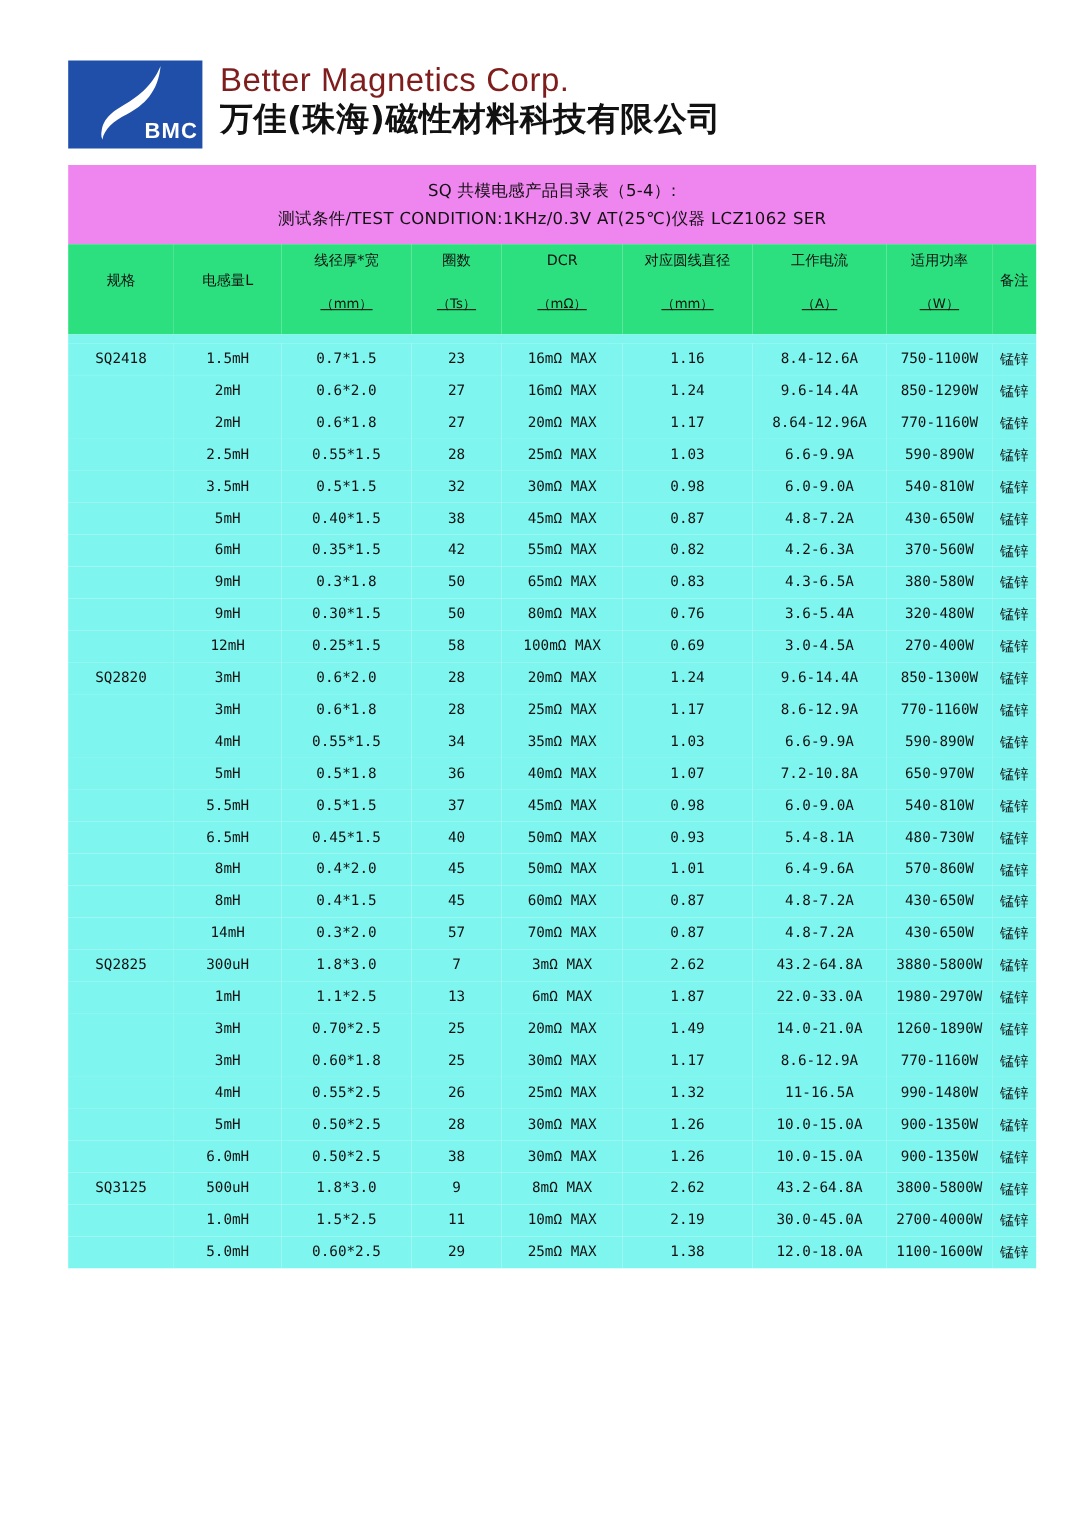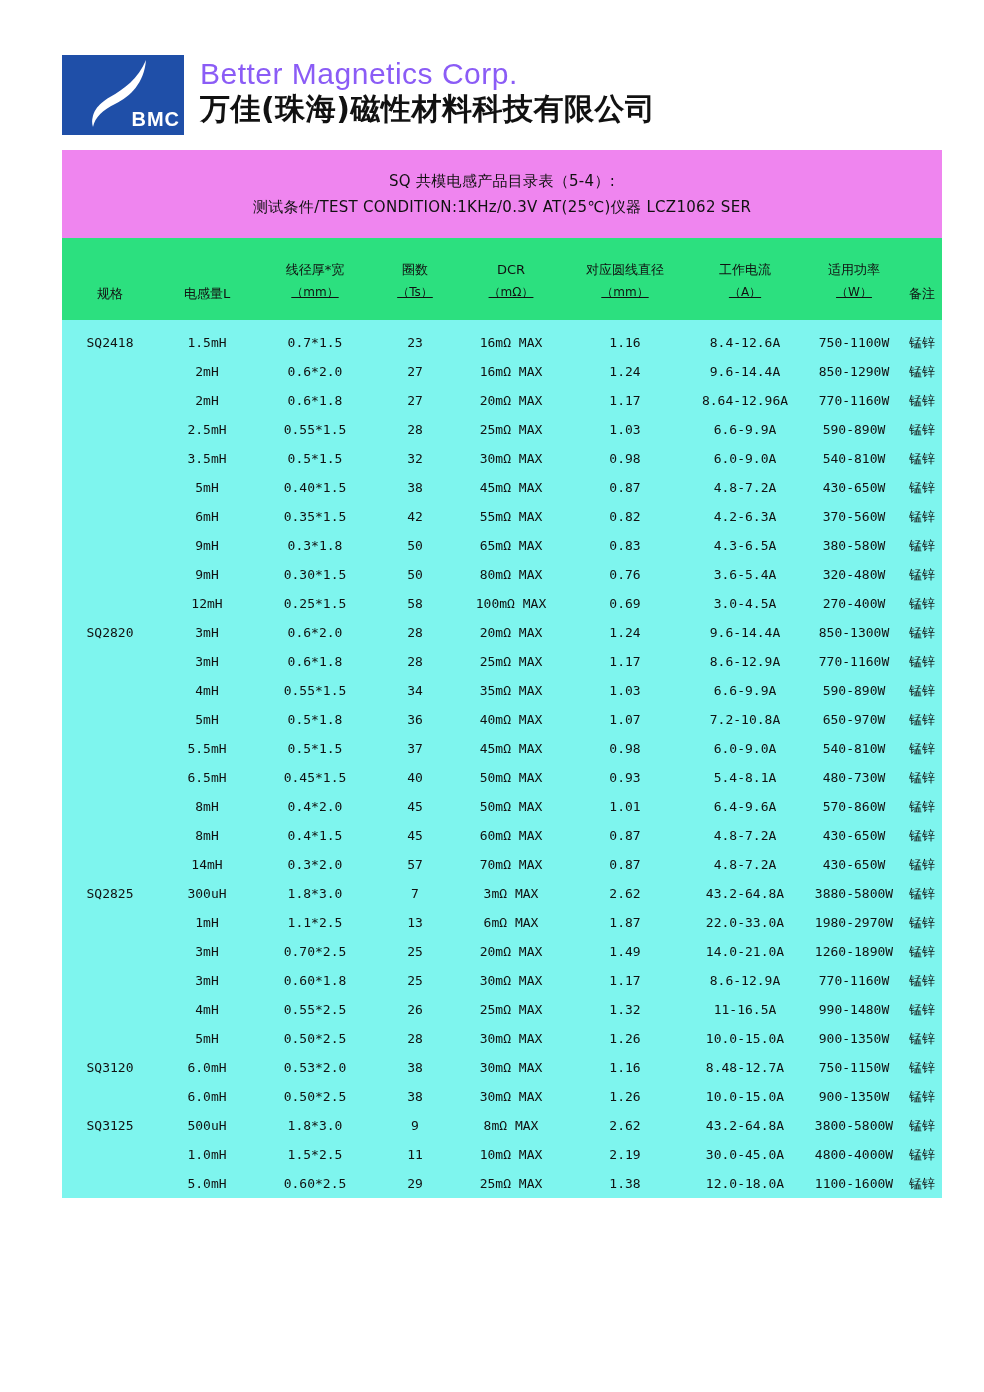--- a/index.html
+++ b/index.html
@@ -45,21 +45,21 @@
     font-size: 20px;
     font-weight: bold;
     letter-spacing: 1px;
     font-family: "Liberation Sans", sans-serif;
   }
   .logo-text {
     margin-left: 16px;
     margin-top: 2px;
   }
   .brand-en {
-    color: #8b5cf6;
+    color: #7f1d1d;
     font-size: 30px;
     letter-spacing: 0.5px;
     line-height: 34px;
     font-family: "Liberation Sans", sans-serif;
     white-space: nowrap;
   }
   .brand-cn {
     color: #111111;
     font-size: 30px;
     font-weight: bold;
@@ -83,21 +83,21 @@
   }
   table.catalog td, table.catalog th {
     padding: 0;
     border: 0;
   }
 
   
   .title-band {
     background: #ef85ef;
     text-align: center;
-    height: 88px;
+    height: 72px;
     vertical-align: middle;
   }
   .title-line1 {
     font-size: 15px;
     color: #111111;
     font-family: "DejaVu Sans", sans-serif;
     line-height: 26px;
     letter-spacing: 0.3px;
   }
   .title-line2 {
@@ -116,21 +116,21 @@
     vertical-align: top;
     text-align: center;
     color: #111111;
     font-family: "DejaVu Sans", sans-serif;
     font-size: 13px;
   }
   .hdr-cell {
     display: flex;
     flex-direction: column;
     align-items: center;
-    justify-content: flex-end;
+    justify-content: space-between;
     padding-top: 6px;
     height: 60px;
   }
   .hdr-main { line-height: 20px; white-space: nowrap; }
   .hdr-unit { line-height: 24px; font-size: 12px; white-space: nowrap; text-decoration: underline; }
   .hdr-mid2 .hdr-main { padding-top: 18px; }
 
   
   tr.data-row td {
     background: #7ef5ee;
@@ -529,31 +529,20 @@
           <td>5mH</td>
           <td>0.50*2.5</td>
           <td>28</td>
           <td>30mΩ MAX</td>
           <td>1.26</td>
           <td>10.0-15.0A</td>
           <td>900-1350W</td>
           <td class="cn">锰锌</td>
         </tr>
         <tr class="data-row">
-          <td class="spec">SQ3120</td>
-          <td>6.0mH</td>
-          <td>0.53*2.0</td>
-          <td>38</td>
-          <td>30mΩ MAX</td>
-          <td>1.16</td>
-          <td>8.48-12.7A</td>
-          <td>750-1150W</td>
-          <td class="cn">锰锌</td>
-        </tr>
-        <tr class="data-row">
           <td class="spec"></td>
           <td>6.0mH</td>
           <td>0.50*2.5</td>
           <td>38</td>
           <td>30mΩ MAX</td>
           <td>1.26</td>
           <td>10.0-15.0A</td>
           <td>900-1350W</td>
           <td class="cn">锰锌</td>
         </tr>
@@ -569,21 +558,21 @@
           <td class="cn">锰锌</td>
         </tr>
         <tr class="data-row">
           <td class="spec"></td>
           <td>1.0mH</td>
           <td>1.5*2.5</td>
           <td>11</td>
           <td>10mΩ MAX</td>
           <td>2.19</td>
           <td>30.0-45.0A</td>
-          <td>4800-4000W</td>
+          <td>2700-4000W</td>
           <td class="cn">锰锌</td>
         </tr>
         <tr class="data-row">
           <td class="spec"></td>
           <td>5.0mH</td>
           <td>0.60*2.5</td>
           <td>29</td>
           <td>25mΩ MAX</td>
           <td>1.38</td>
           <td>12.0-18.0A</td>

